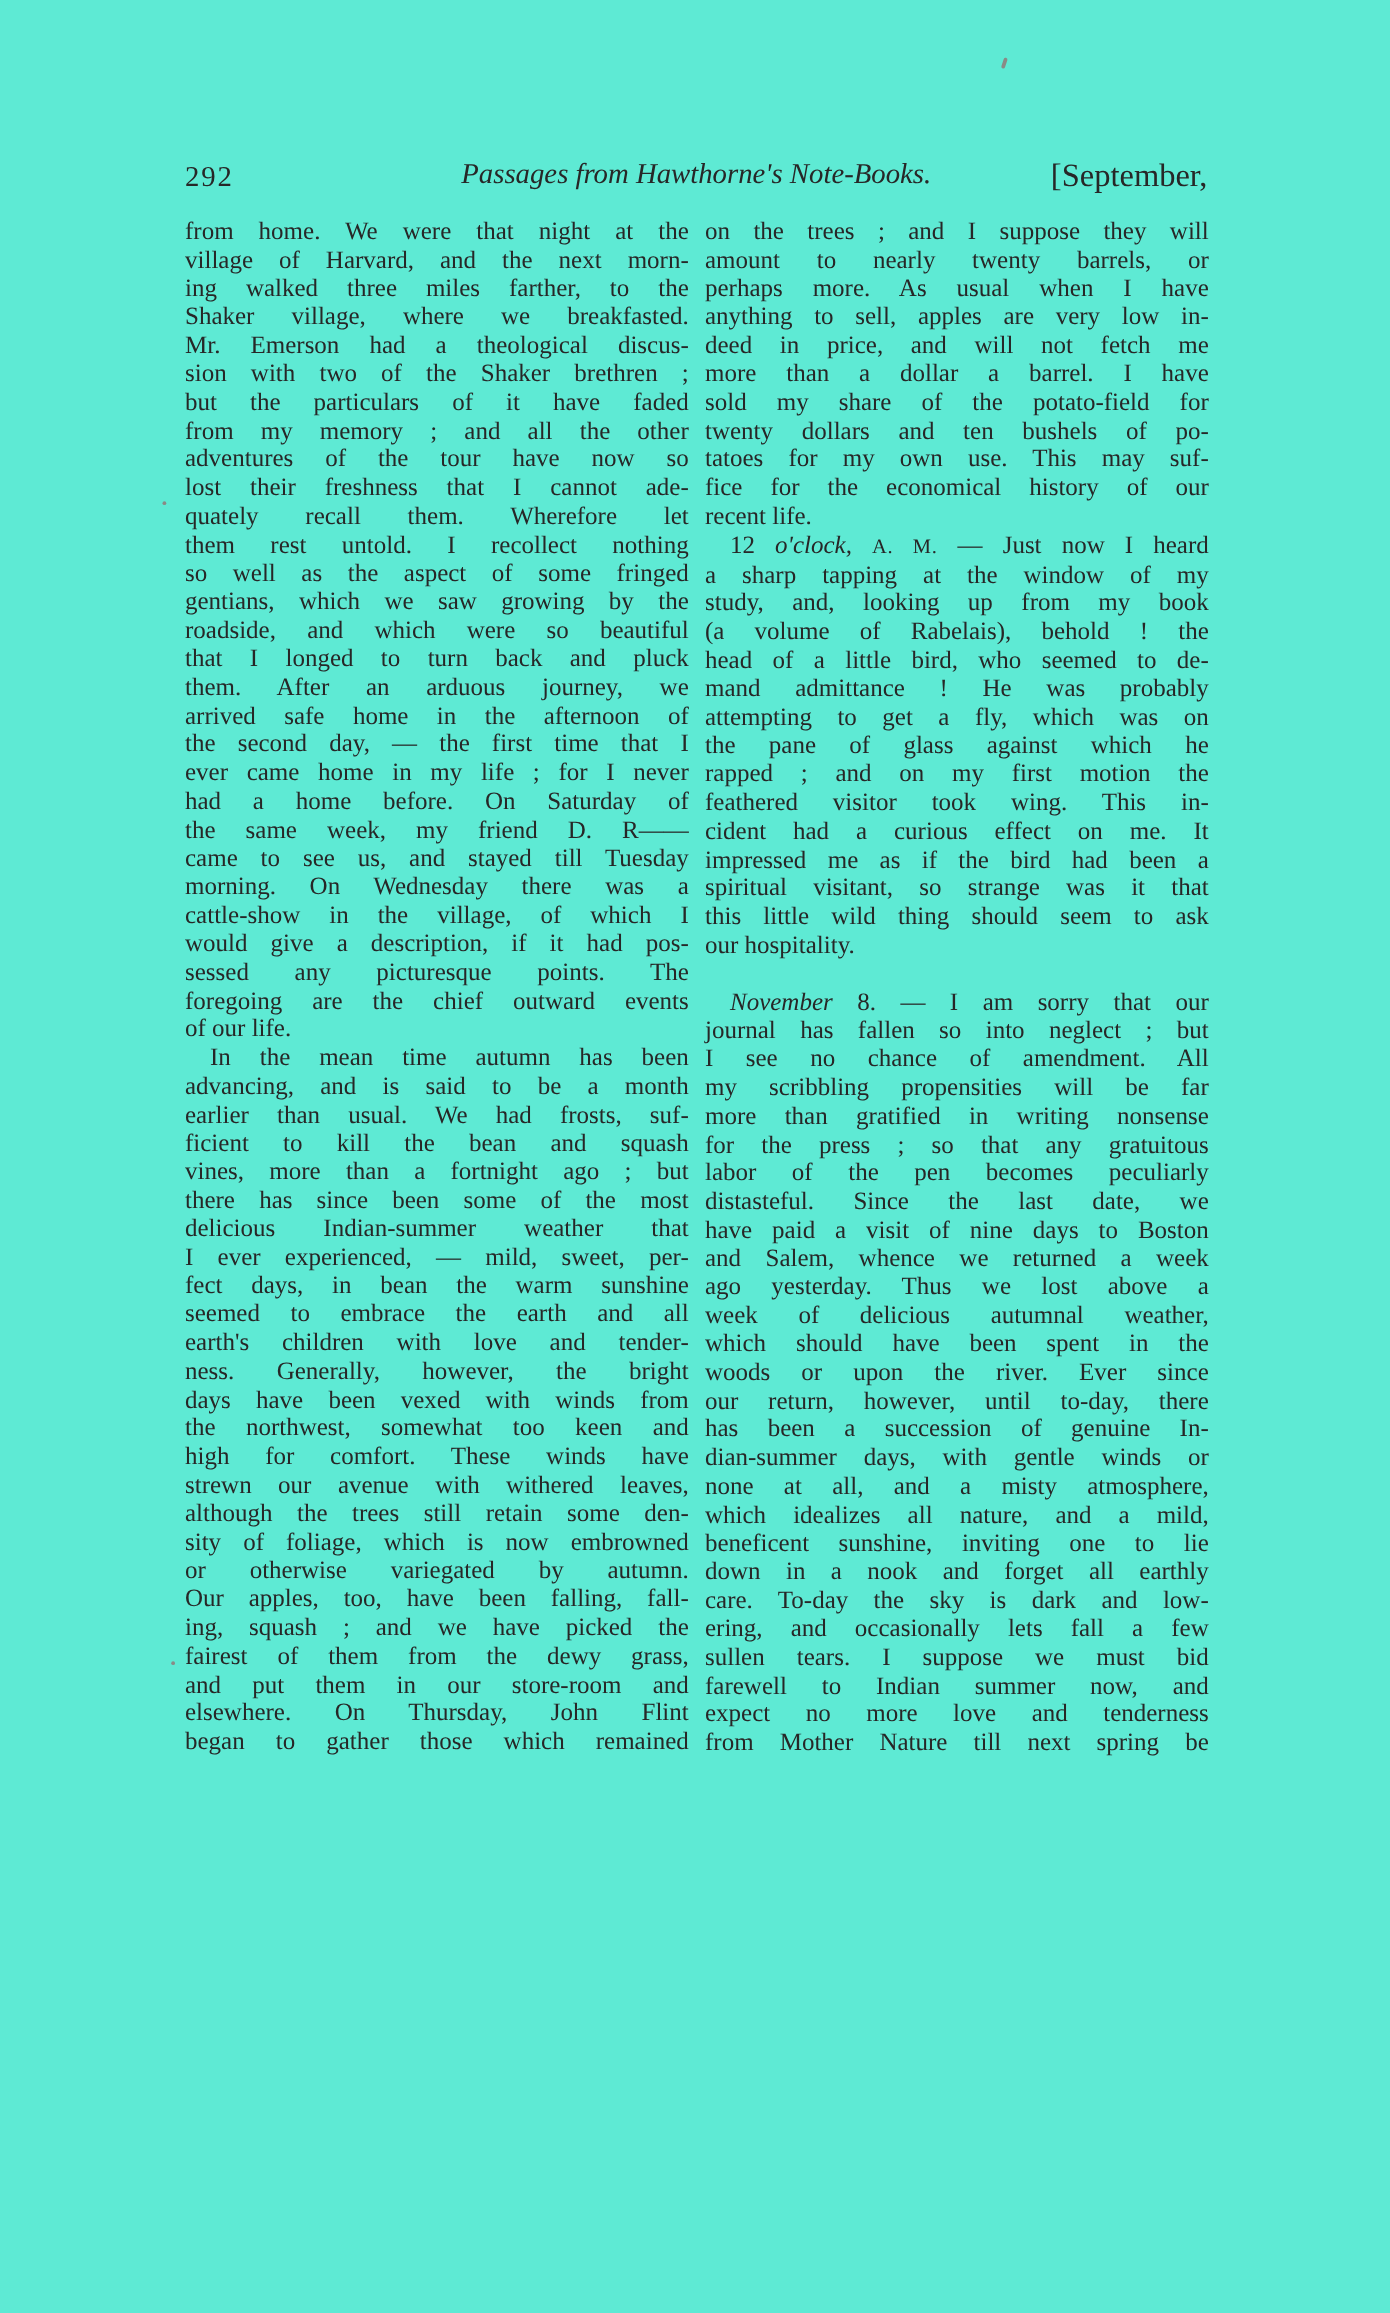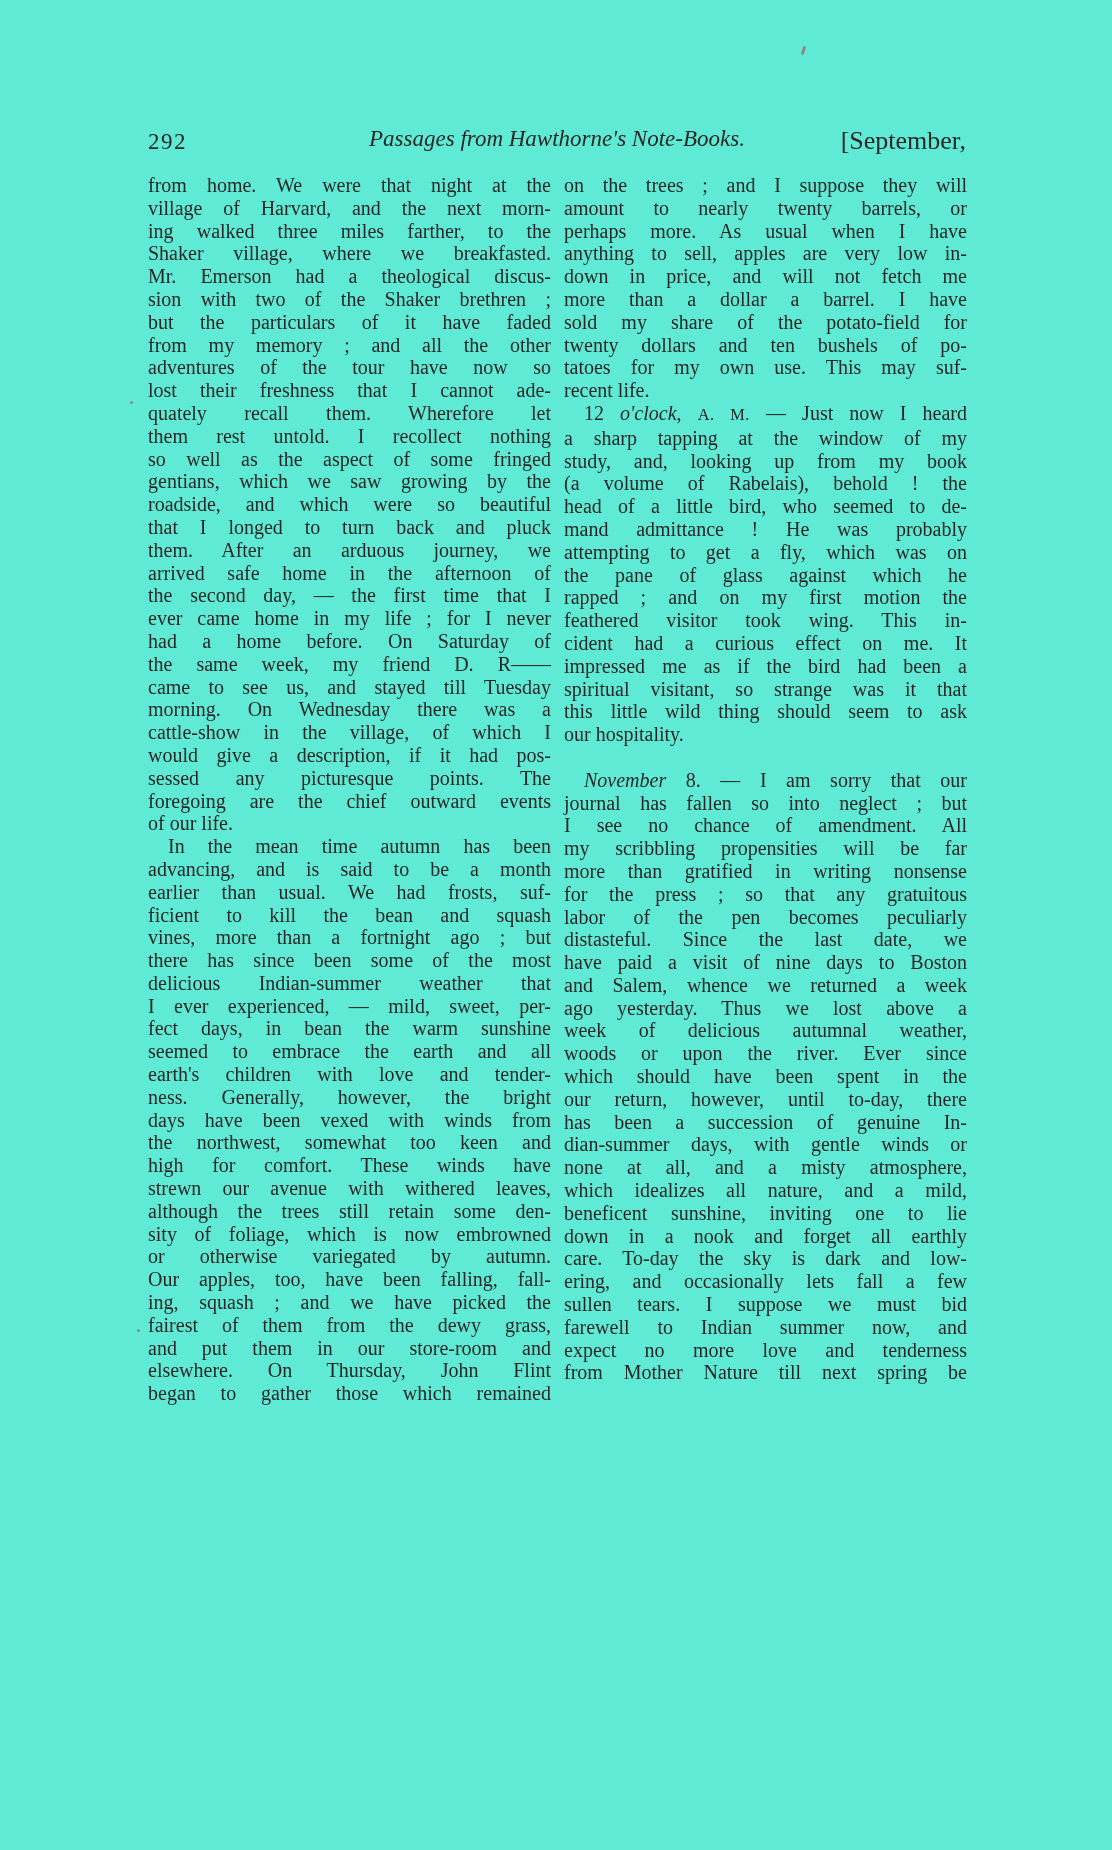--- a/index.html
+++ b/index.html
@@ -136,25 +136,26 @@
         <div class="line"><span>elsewhere.  On Thursday, John Flint</span></div>
         <div class="line"><span>began to gather those which remained</span></div>
       </div>
     </div>
   <div class="col col-right" id="col-right">
       <div class="para">
         <div class="line"><span>on the trees ; and I suppose they will</span></div>
         <div class="line"><span>amount to nearly twenty barrels, or</span></div>
         <div class="line"><span>perhaps more.  As usual when I have</span></div>
         <div class="line"><span>anything to sell, apples are very low in-</span></div>
-        <div class="line"><span>down in price, and will not fetch me</span></div>
+        <div class="line"><span>deed in price, and will not fetch me</span></div>
         <div class="line"><span>more than a dollar a barrel.  I have</span></div>
         <div class="line"><span>sold my share of the potato-field for</span></div>
         <div class="line"><span>twenty dollars and ten bushels of po-</span></div>
         <div class="line"><span>tatoes for my own use.  This may suf-</span></div>
+        <div class="line"><span>fice for the economical history of our</span></div>
         <div class="line endline"><span>recent life.</span></div>
       </div>
       <div class="para indent">
         <div class="line"><span>12 </span><span class="it">o'clock,</span><span> </span><span class="sc">A. M.</span><span> — Just now I heard</span></div>
         <div class="line"><span>a sharp tapping at the window of my</span></div>
         <div class="line"><span>study, and, looking up from my book</span></div>
         <div class="line"><span>(a volume of Rabelais), behold ! the</span></div>
         <div class="line"><span>head of a little bird, who seemed to de-</span></div>
         <div class="line"><span>mand admittance !  He was probably</span></div>
         <div class="line"><span>attempting to get a fly, which was on</span></div>
@@ -173,22 +174,22 @@
         <div class="line"><span>I see no chance of amendment.  All</span></div>
         <div class="line"><span>my scribbling propensities will be far</span></div>
         <div class="line"><span>more than gratified in writing nonsense</span></div>
         <div class="line"><span>for the press ; so that any gratuitous</span></div>
         <div class="line"><span>labor of the pen becomes peculiarly</span></div>
         <div class="line"><span>distasteful.  Since the last date, we</span></div>
         <div class="line"><span>have paid a visit of nine days to Boston</span></div>
         <div class="line"><span>and Salem, whence we returned a week</span></div>
         <div class="line"><span>ago yesterday.  Thus we lost above a</span></div>
         <div class="line"><span>week of delicious autumnal weather,</span></div>
+        <div class="line"><span>which should have been spent in the</span></div>
         <div class="line"><span>woods or upon the river.  Ever since</span></div>
-        <div class="line"><span>which should have been spent in the</span></div>
         <div class="line"><span>our return, however, until to-day, there</span></div>
         <div class="line"><span>has been a succession of genuine In-</span></div>
         <div class="line"><span>dian-summer days, with gentle winds or</span></div>
         <div class="line"><span>none at all, and a misty atmosphere,</span></div>
         <div class="line"><span>which idealizes all nature, and a mild,</span></div>
         <div class="line"><span>beneficent sunshine, inviting one to lie</span></div>
         <div class="line"><span>down in a nook and forget all earthly</span></div>
         <div class="line"><span>care.  To-day the sky is dark and low-</span></div>
         <div class="line"><span>ering, and occasionally lets fall a few</span></div>
         <div class="line"><span>sullen tears.  I suppose we must bid</span></div>

